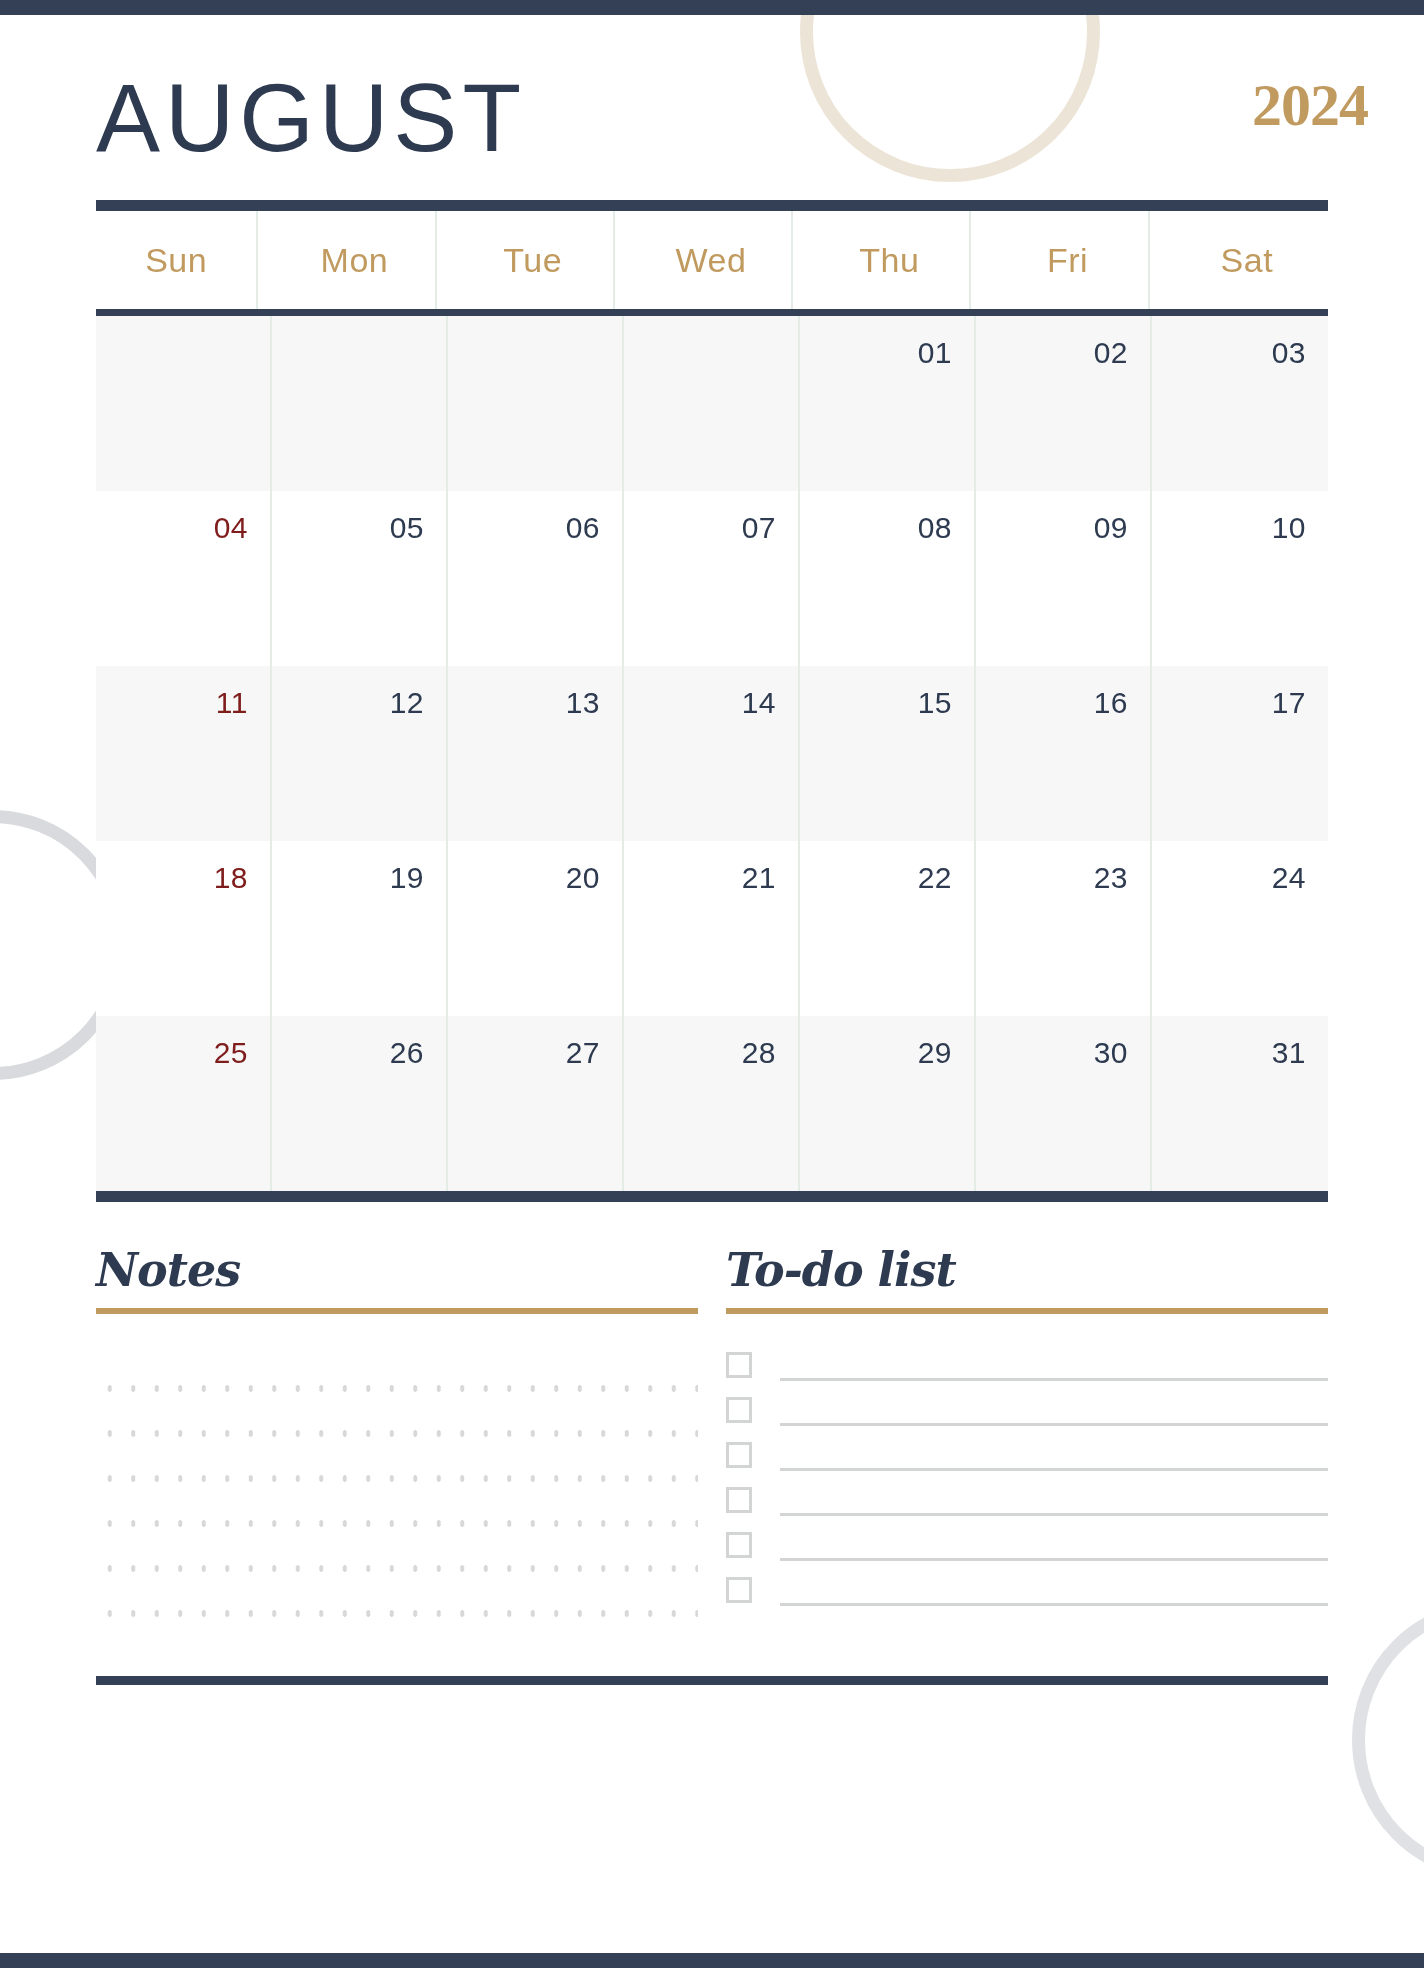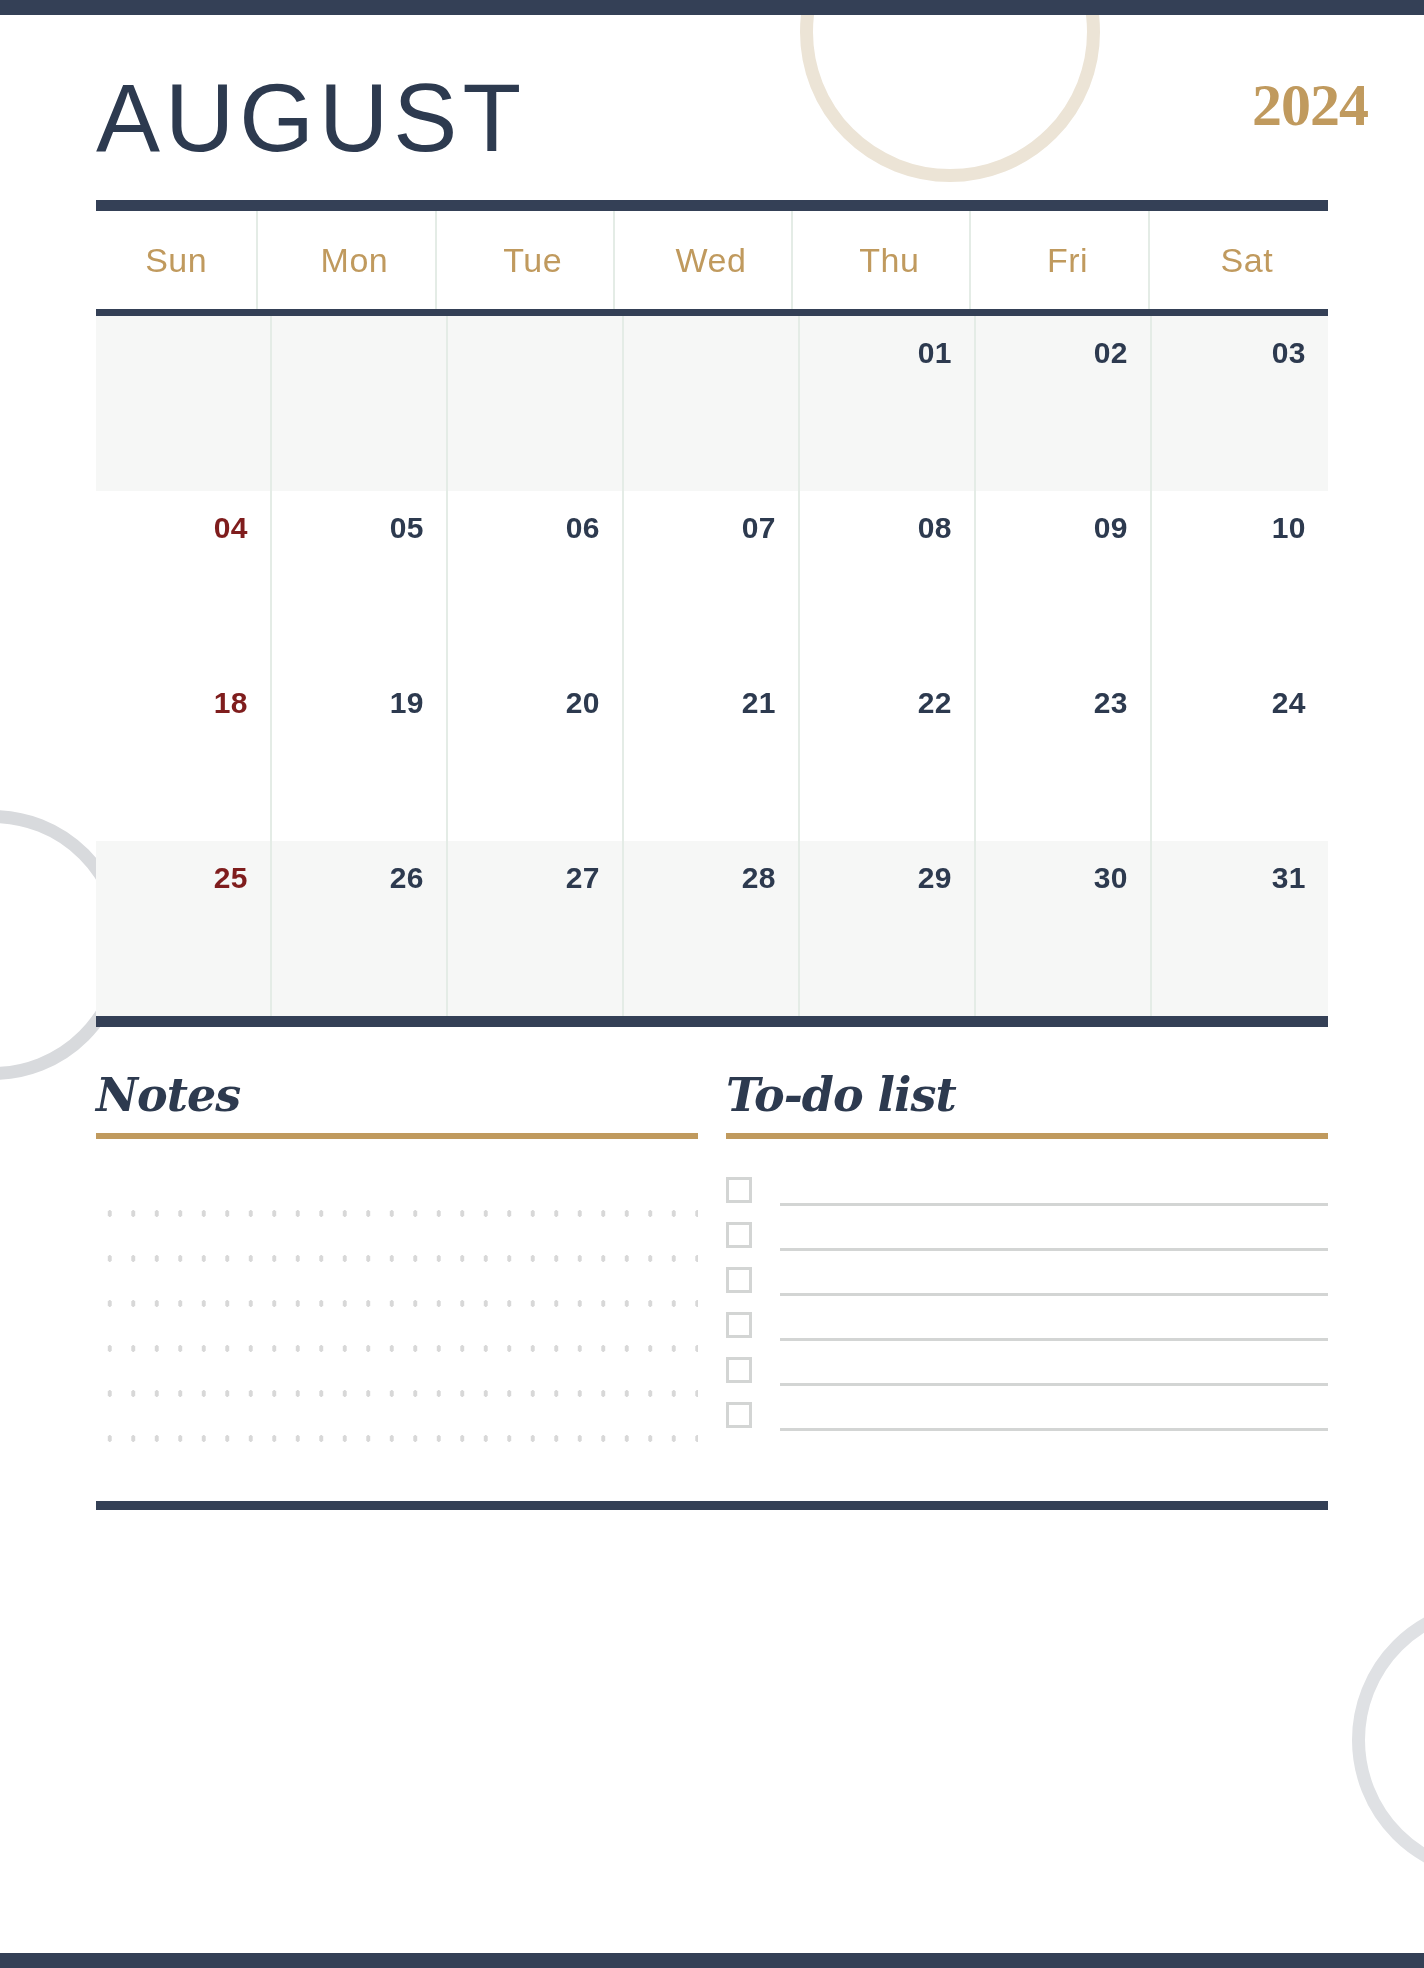--- a/index.html
+++ b/index.html
@@ -147,21 +147,21 @@
   .day-cell {
     position: relative;
     border-right: 2px solid #e4ece6;
     padding: 20px 22px 0 0;
     text-align: right;
     background: #ffffff;
   }
   .day-cell:last-child { border-right: none; }
   .day-num {
     font-size: 30px;
-    font-weight: 700;
+    font-weight: 400;
     color: #2d3a4f;
     letter-spacing: 0.5px;
   }
   .day-num.sunday { color: #7f1d1d; }
   .day-num.empty { visibility: hidden; }
 
   
   .panels {
     display: flex;
     gap: 28px;
@@ -274,20 +274,29 @@
           </div>
           <div class="week-row">
             <div class="day-cell"><span class="day-num sunday">04</span></div>
             <div class="day-cell"><span class="day-num">05</span></div>
             <div class="day-cell"><span class="day-num">06</span></div>
             <div class="day-cell"><span class="day-num">07</span></div>
             <div class="day-cell"><span class="day-num">08</span></div>
             <div class="day-cell"><span class="day-num">09</span></div>
             <div class="day-cell"><span class="day-num">10</span></div>
           </div>
+          <div class="week-row shaded">
+            <div class="day-cell"><span class="day-num sunday">11</span></div>
+            <div class="day-cell"><span class="day-num">12</span></div>
+            <div class="day-cell"><span class="day-num">13</span></div>
+            <div class="day-cell"><span class="day-num">14</span></div>
+            <div class="day-cell"><span class="day-num">15</span></div>
+            <div class="day-cell"><span class="day-num">16</span></div>
+            <div class="day-cell"><span class="day-num">17</span></div>
+          </div>
           <div class="week-row">
             <div class="day-cell"><span class="day-num sunday">18</span></div>
             <div class="day-cell"><span class="day-num">19</span></div>
             <div class="day-cell"><span class="day-num">20</span></div>
             <div class="day-cell"><span class="day-num">21</span></div>
             <div class="day-cell"><span class="day-num">22</span></div>
             <div class="day-cell"><span class="day-num">23</span></div>
             <div class="day-cell"><span class="day-num">24</span></div>
           </div>
           <div class="week-row shaded">

